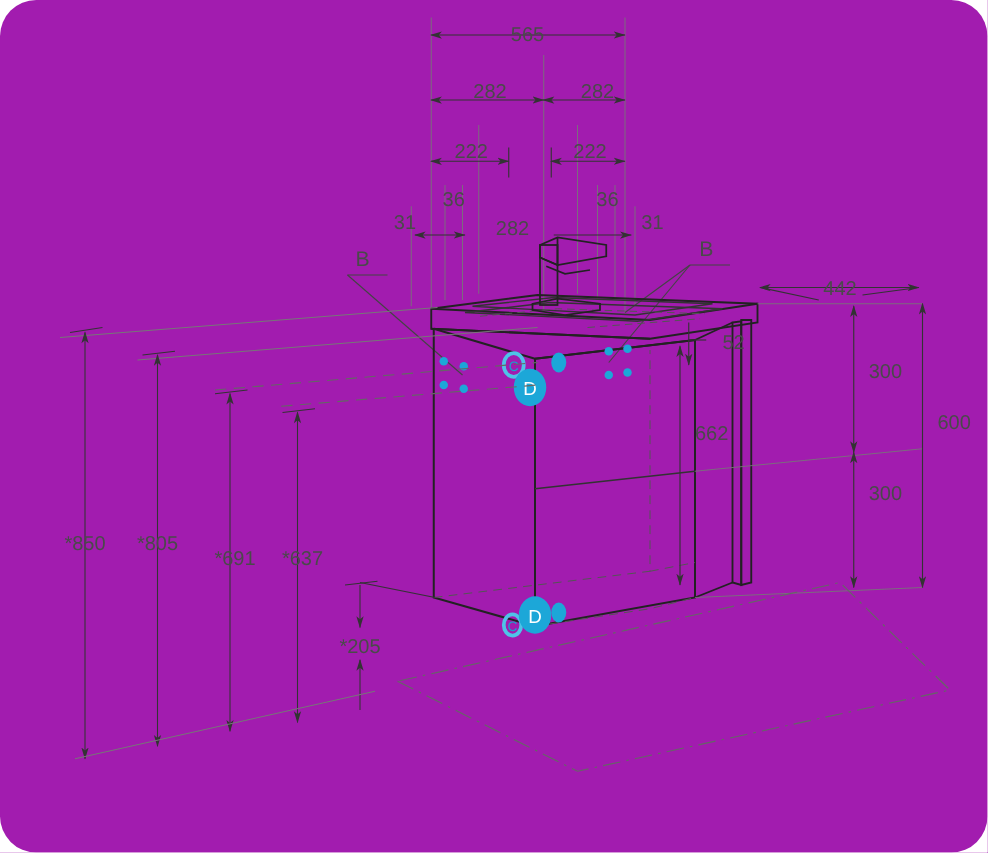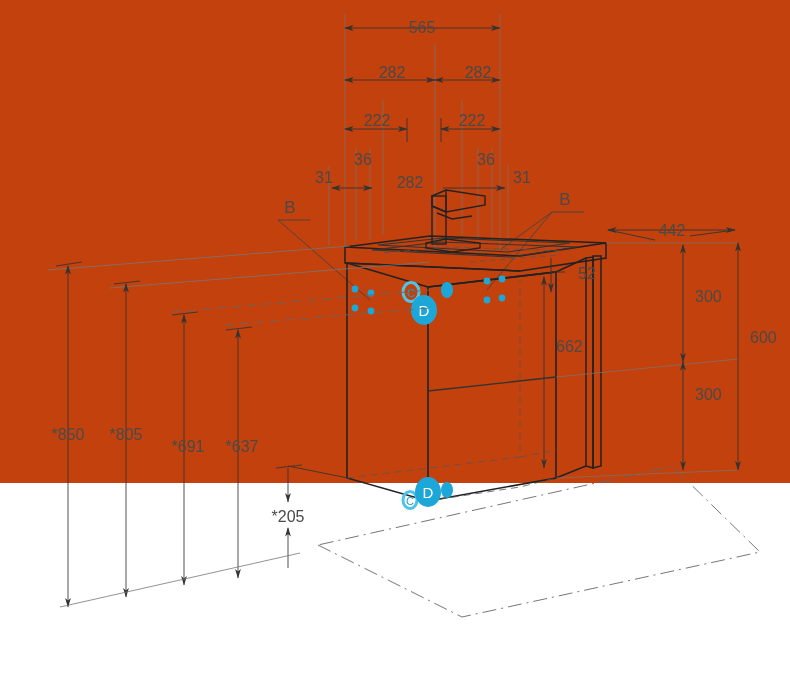--- a/index.html
+++ b/index.html
@@ -1,19 +1,19 @@
 <!DOCTYPE html>
 <html><head>
 <meta charset="utf-8">
 <title>Vanity Unit Installation Drawing</title>
 <style>
   html,body{margin:0;padding:0;background:#ffffff;}
   body{width:790px;height:682px;overflow:hidden;
        font-family:"Liberation Sans", sans-serif;}
-  #stage{position:relative;width:790px;height:483px;background:#c2410c;}
+  #stage{position:relative;width:790px;height:682px;background:#a21caf;border-radius:29px;}
   #stage svg{position:absolute;top:0;left:0;width:790px;height:682px;}
   text{font-family:"Liberation Sans", sans-serif;fill:#3a3a3a;}
   .dim-txt{font-size:16px;fill:#4a4a4a;}
   .lbl-txt{font-size:17px;fill:#4a4a4a;}
   .cy-txt{font-size:15px;fill:#ffffff;font-weight:normal;}
   .cy-txt-sm{font-size:11px;fill:#17a2cf;}
 </style>
 </head>
 <body>
 

